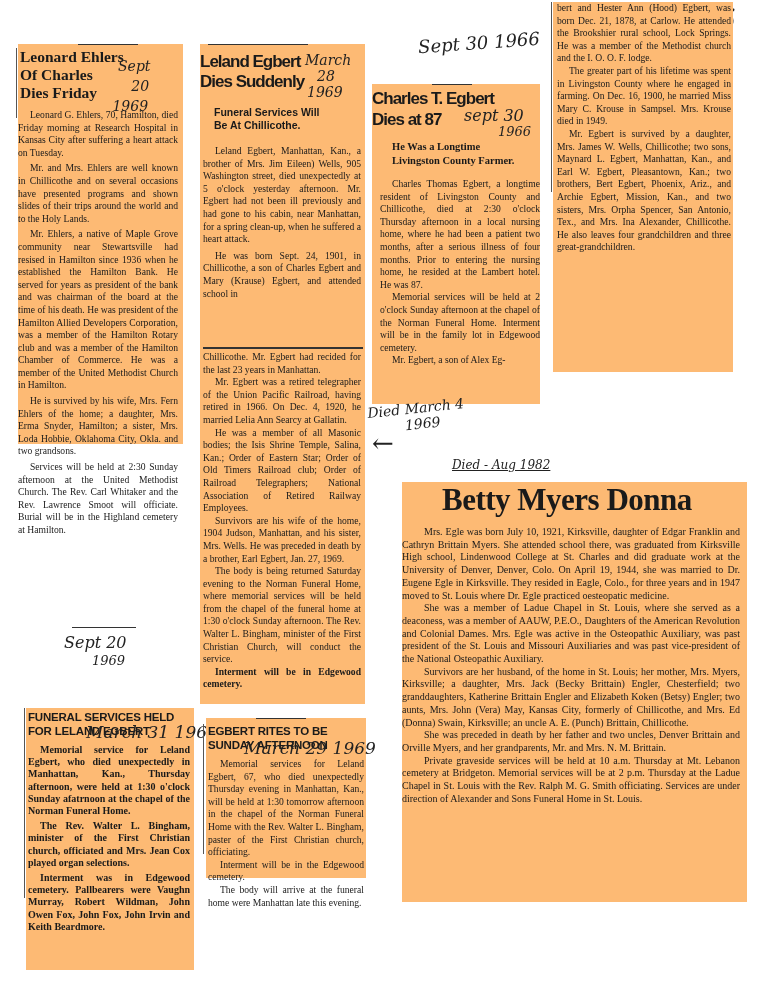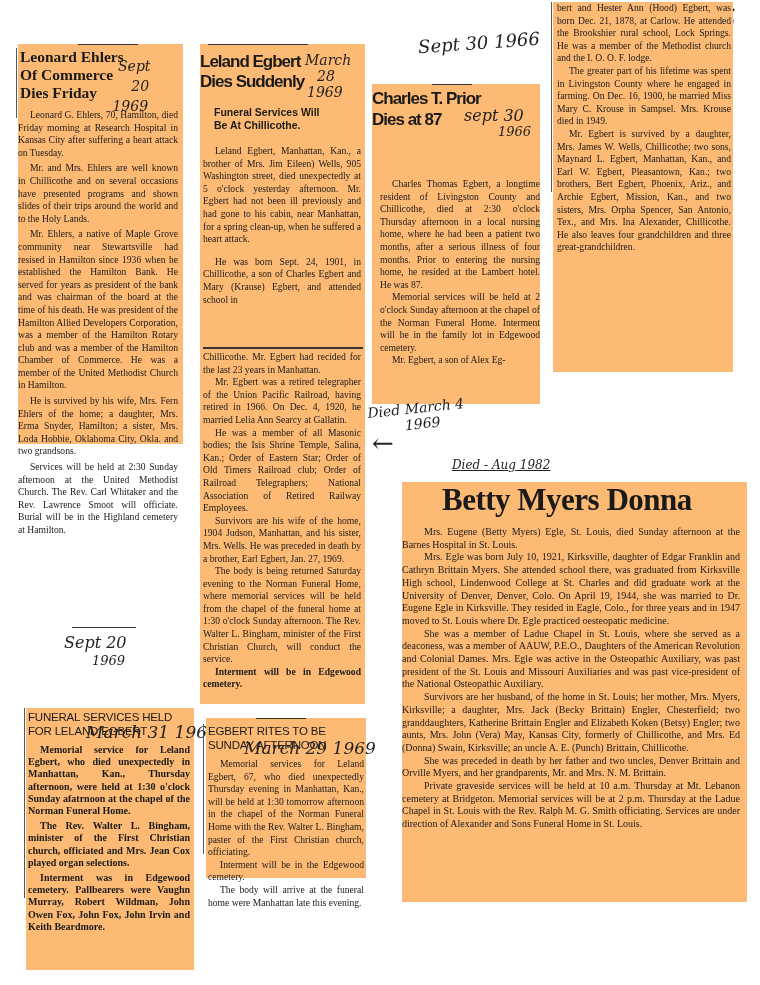--- a/index.html
+++ b/index.html
@@ -2,34 +2,34 @@
 <html><head>
 <meta charset="utf-8">
 <style>
   html, body { margin:0; padding:0; }
   body { width:760px; height:985px; background:#ffffff; position:relative; overflow:hidden; font-family:"Liberation Serif", serif; color:#1a1a1a; }
   .clip { position:absolute; background:#fdba74; }
   .col-text p { margin:0; text-indent:12px; font-size:9.6px; line-height:12.6px; text-align:justify; }
   .hand { position:absolute; font-family:"DejaVu Serif", serif; font-style:italic; color:#222; font-size:15px; white-space:nowrap; }
   .rule { position:absolute; background:#333; height:1px; }
   .vrule { position:absolute; background:#555; width:1px; }
-  .caps-head { font-family:"Liberation Sans", sans-serif; font-weight:normal; font-size:11.5px; line-height:14px; letter-spacing:-0.2px; }
+  .caps-head { font-family:"Liberation Sans", sans-serif; font-weight:bold; font-size:11.5px; line-height:14px; letter-spacing:-0.2px; }
   .wide p { font-size:10px; line-height:12.7px; text-indent:22px; }
 </style>
 </head>
 <body>
 
 <div class="hand" style="left:668px; top:2px; font-size:30px; font-style:italic; font-family:'DejaVu Sans', sans-serif; font-weight:300;">E-16</div>
 
 <div class="clip" style="left:18px; top:44px; width:165px; height:400px;">
   <div class="rule" style="left:60px; top:0; width:60px;"></div>
   <div class="vrule" style="left:-2px; top:4px; height:70px;"></div>
   <div style="position:absolute; left:2px; top:4px; font-family:'Liberation Serif',serif; font-weight:bold; font-size:15.5px; line-height:18px;">
     <div>Leonard Ehlers</div>
-    <div>Of Commerce</div>
+    <div>Of Charles</div>
     <div>Dies Friday</div>
   </div>
   <div class="hand" style="left:100px; top:12px; font-size:14px; line-height:20px; text-align:center;">
     <div>Sept</div>
     <div style="margin-left:12px;">20</div>
     <div style="margin-left:-8px;">1969</div>
   </div>
   <div class="col-text" style="position:absolute; left:0; top:65px; width:160px;">
     <p>Leonard G. Ehlers, 70, Hamilton, died Friday morning at Research Hospital in Kansas City after suffering a heart attack on Tuesday.</p>
     <p style="margin-top:3px;">Mr. and Mrs. Ehlers are well known in Chillicothe and on several occasions have presented programs and shown slides of their trips around the world and to the Holy Lands.</p>
@@ -68,21 +68,21 @@
     <div>March</div>
     <div style="margin-left:12px;">28</div>
     <div style="margin-left:2px;">1969</div>
   </div>
   <div style="position:absolute; left:14px; top:62px; font-family:'Liberation Sans',sans-serif; font-weight:bold; font-size:10.5px; line-height:13px;">
     <div>Funeral Services Will</div>
     <div>Be At Chillicothe.</div>
   </div>
   <div class="col-text" style="position:absolute; left:3px; top:101px; width:158px;">
     <p>Leland Egbert, Manhattan, Kan., a brother of Mrs. Jim Eileen) Wells, 905 Washington street, died unexpectedly at 5 o'clock yesterday afternoon. Mr. Egbert had not been ill previously and had gone to his cabin, near Manhattan, for a spring clean-up, when he suffered a heart attack.</p>
-    <p style="margin-top:10px;">He was born Sept. 24, 1901, in Chillicothe, a son of Charles Egbert and Mary (Krause) Egbert, and attended school in</p>
+    <p style="margin-top:4px;">He was born Sept. 24, 1901, in Chillicothe, a son of Charles Egbert and Mary (Krause) Egbert, and attended school in</p>
   </div>
   <div class="rule" style="left:3px; top:303px; width:160px; height:2px;"></div>
   <div class="col-text" style="position:absolute; left:3px; top:307px; width:158px;">
     <p style="text-indent:0;">Chillicothe. Mr. Egbert had recided for the last 23 years in Manhattan.</p>
     <p>Mr. Egbert was a retired telegrapher of the Union Pacific Railroad, having retired in 1966. On Dec. 4, 1920, he married Lelia Ann Searcy at Gallatin.</p>
     <p>He was a member of all Masonic bodies; the Isis Shrine Temple, Salina, Kan.; Order of Eastern Star; Order of Old Timers Railroad club; Order of Railroad Telegraphers; National Association of Retired Railway Employees.</p>
     <p>Survivors are his wife of the home, 1904 Judson, Manhattan, and his sister, Mrs. Wells. He was preceded in death by a brother, Earl Egbert, Jan. 27, 1969.</p>
     <p>The body is being returned Saturday evening to the Norman Funeral Home, where memorial services will be held from the chapel of the funeral home at 1:30 o'clock Sunday afternoon. The Rev. Walter L. Bingham, minister of the First Christian Church, will conduct the service.</p>
     <p style="font-weight:bold;">Interment will be in Edgewood cemetery.</p>
   </div>
@@ -100,26 +100,30 @@
     <p>Memorial services for Leland Egbert, 67, who died unexpectedly Thursday evening in Manhattan, Kan., will be held at 1:30 tomorrow afternoon in the chapel of the Norman Funeral Home with the Rev. Walter L. Bingham, paster of the First Christian church, officiating.</p>
     <p>Interment will be in the Edgewood cemetery.</p>
     <p>The body will arrive at the funeral home were Manhattan late this evening.</p>
   </div>
 </div>
 
 <div class="hand" style="left:418px; top:32px; font-size:18px; transform:rotate(-4deg);">Sept 30 1966</div>
 <div class="clip" style="left:372px; top:84px; width:168px; height:320px;">
   <div class="rule" style="left:60px; top:0; width:40px;"></div>
   <div style="position:absolute; left:0; top:4px; font-family:'Liberation Sans',sans-serif; font-weight:bold; font-size:17px; line-height:21px; letter-spacing:-1px;">
-    <div>Charles T. Prior</div>
+    <div>Charles T. Egbert</div>
     <div>Dies at 87</div>
   </div>
   <div class="hand" style="left:92px; top:24px; font-size:16px; line-height:16px;">
     <div>sept 30</div>
     <div style="margin-left:34px; font-size:13px;">1966</div>
+  </div>
+  <div style="position:absolute; left:20px; top:56px; font-family:'Liberation Serif',serif; font-weight:bold; font-size:10.5px; line-height:14px;">
+    <div>He Was a Longtime</div>
+    <div>Livingston County Farmer.</div>
   </div>
   <div class="col-text" style="position:absolute; left:8px; top:94px; width:160px;">
     <p>Charles Thomas Egbert, a longtime resident of Livingston County and Chillicothe, died at 2:30 o'clock Thursday afternoon in a local nursing home, where he had been a patient two months, after a serious illness of four months. Prior to entering the nursing home, he resided at the Lambert hotel. He was 87.</p>
     <p>Memorial services will be held at 2 o'clock Sunday afternoon at the chapel of the Norman Funeral Home. Interment will be in the family lot in Edgewood cemetery.</p>
     <p>Mr. Egbert, a son of Alex Eg-</p>
   </div>
 </div>
 <div class="clip" style="left:553px; top:2px; width:180px; height:370px;">
   <div class="vrule" style="left:-2px; top:0; height:190px;"></div>
   <div class="col-text" style="position:absolute; left:4px; top:0; width:174px;">
@@ -131,20 +135,19 @@
 <div class="hand" style="left:368px; top:400px; font-size:14px; line-height:16px; transform:rotate(-6deg);">
   <div>Died March 4</div>
   <div style="margin-left:36px;">1969</div>
 </div>
 <div class="hand" style="left:372px; top:428px; font-size:26px; font-style:normal;">←</div>
 
 <div class="hand" style="left:452px; top:458px; font-size:12px; text-decoration:underline;">Died - Aug 1982</div>
 <div class="clip wide" style="left:402px; top:482px; width:345px; height:420px;">
   <div style="position:absolute; left:40px; top:0; font-family:'Liberation Serif',serif; font-weight:bold; font-size:31px; line-height:36px; letter-spacing:-0.5px;">Betty Myers Donna</div>
   <div class="col-text" style="position:absolute; left:0; top:44px; width:338px;">
-    <p>Mrs. Eugene (Betty Myers) Egle, St. Louis, died Sunday afternoon at the Barnes Hospital in St. Louis.</p>
     <p>Mrs. Egle was born July 10, 1921, Kirksville, daughter of Edgar Franklin and Cathryn Brittain Myers. She attended school there, was graduated from Kirksville High school, Lindenwood College at St. Charles and did graduate work at the University of Denver, Denver, Colo. On April 19, 1944, she was married to Dr. Eugene Egle in Kirksville. They resided in Eagle, Colo., for three years and in 1947 moved to St. Louis where Dr. Egle practiced oesteopatic medicine.</p>
     <p>She was a member of Ladue Chapel in St. Louis, where she served as a deaconess, was a member of AAUW, P.E.O., Daughters of the American Revolution and Colonial Dames. Mrs. Egle was active in the Osteopathic Auxiliary, was past president of the St. Louis and Missouri Auxiliaries and was past vice-president of the National Osteopathic Auxiliary.</p>
     <p>Survivors are her husband, of the home in St. Louis; her mother, Mrs. Myers, Kirksville; a daughter, Mrs. Jack (Becky Brittain) Engler, Chesterfield; two granddaughters, Katherine Brittain Engler and Elizabeth Koken (Betsy) Engler; two aunts, Mrs. John (Vera) May, Kansas City, formerly of Chillicothe, and Mrs. Ed (Donna) Swain, Kirksville; an uncle A. E. (Punch) Brittain, Chillicothe.</p>
     <p>She was preceded in death by her father and two uncles, Denver Brittain and Orville Myers, and her grandparents, Mr. and Mrs. N. M. Brittain.</p>
     <p>Private graveside services will be held at 10 a.m. Thursday at Mt. Lebanon cemetery at Bridgeton. Memorial services will be at 2 p.m. Thursday at the Ladue Chapel in St. Louis with the Rev. Ralph M. G. Smith officiating. Services are under direction of Alexander and Sons Funeral Home in St. Louis.</p>
   </div>
 </div>
 
 </body></html>

